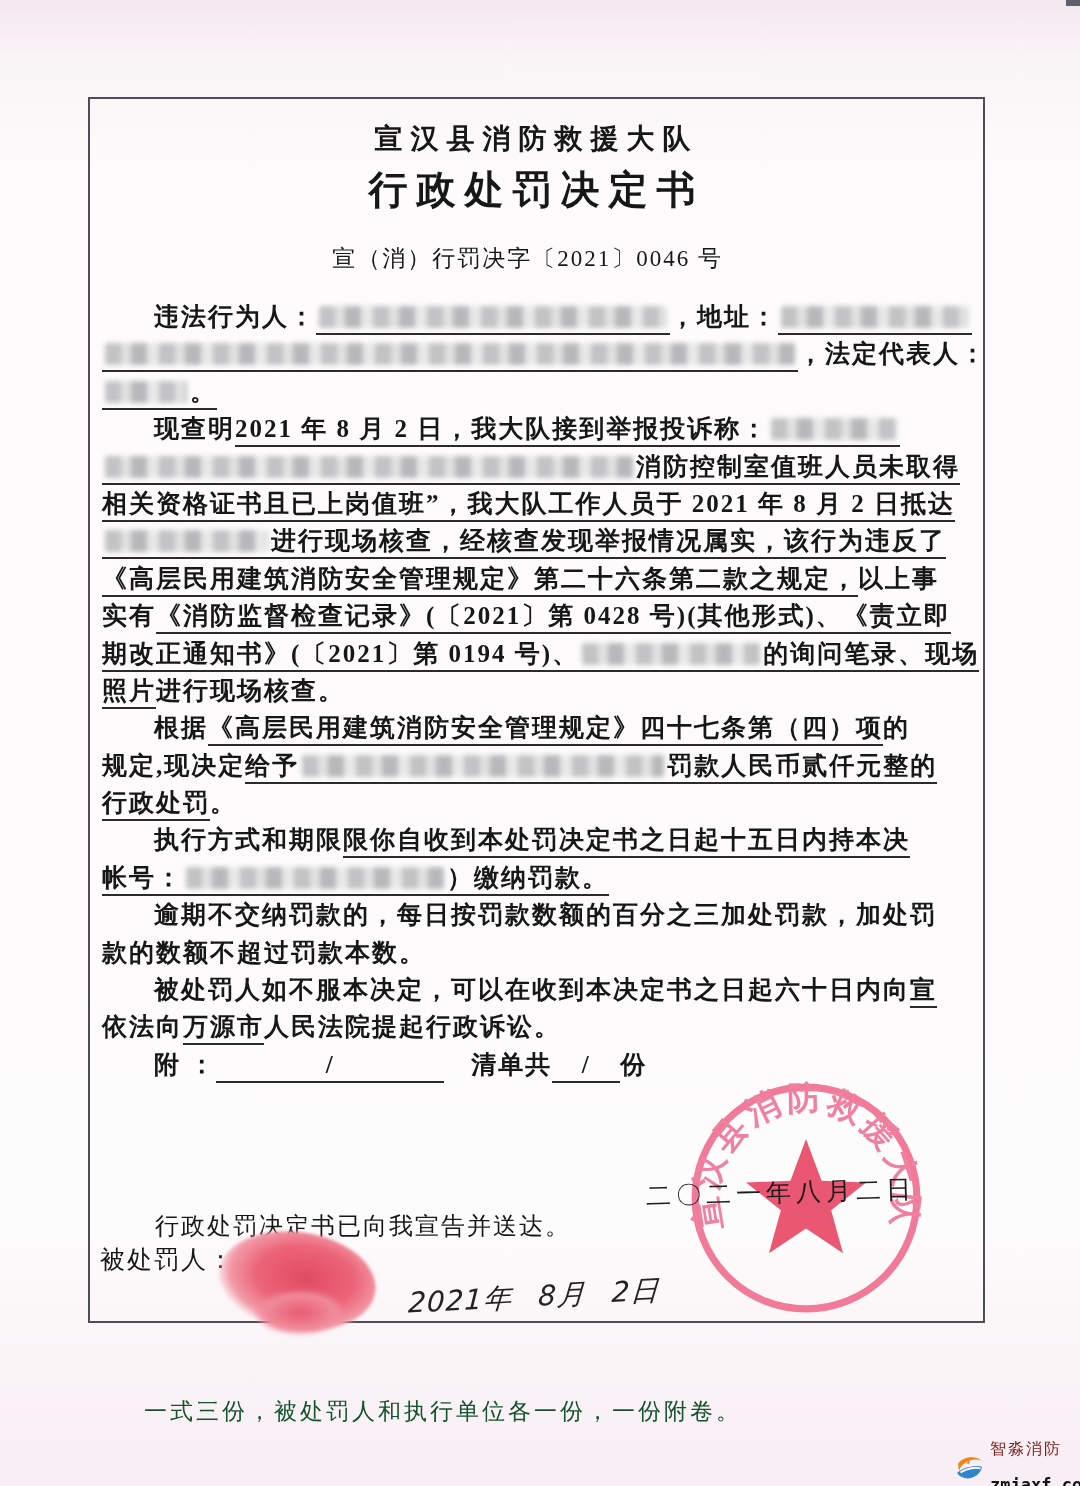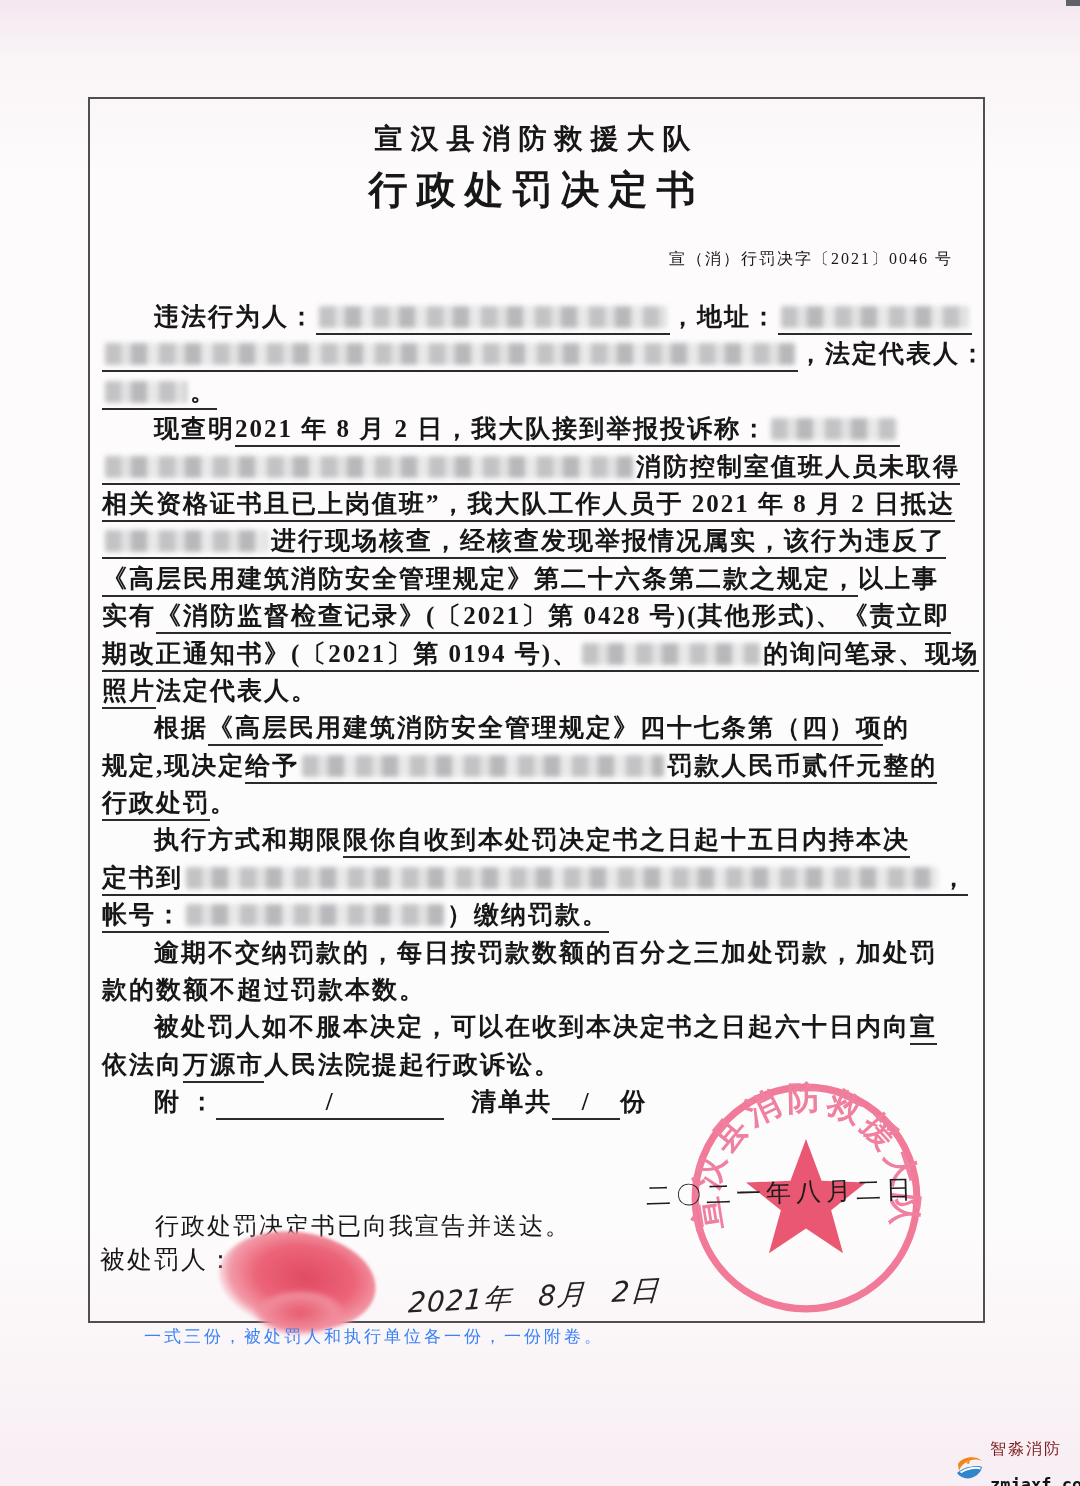--- a/index.html
+++ b/index.html
@@ -16,21 +16,21 @@
   .doc-inner{padding:14px 12px 0 12px;}
   .org-title{
     text-align:center;font-size:28px;font-weight:600;letter-spacing:8px;
     line-height:40px;margin-top:6px;
   }
   .main-title{
     text-align:center;font-size:39px;font-weight:700;letter-spacing:9px;
     line-height:54px;margin-top:4px;
   }
   .doc-no{
-    text-align:right;font-size:16px;letter-spacing:2px;
+    text-align:center;font-size:23px;letter-spacing:2px;
     padding-right:18px;margin-top:26px;line-height:32px;
   }
   .body-lines{margin-top:26px;font-weight:bold;}
   .bline{height:37.4px;white-space:nowrap;font-size:25px;letter-spacing:2px;}
   .seg{display:inline-block;height:32px;line-height:32px;vertical-align:top;}
   .seg.u{border-bottom:2px solid #2b2b2b;}
   .ind{display:inline-block;width:52px;height:1px;}
   .redact{
     display:inline-block;height:22px;margin:5px 3px 0 3px;vertical-align:top;border-radius:2px;
     background:repeating-linear-gradient(90deg,#bdbdc0 0 16px,#dededf 16px 26px,#b1b1b5 26px 42px,#e6e6e7 42px 54px);
@@ -56,21 +56,21 @@
   .sig-blob2{
     position:absolute;left:255px;top:1290px;width:90px;height:45px;
     background:radial-gradient(ellipse,#e85b6f 0%,#f08c9c 55%,rgba(240,140,156,0) 75%);
     filter:blur(2px);border-radius:50%;
   }
   .hand-date{
     position:absolute;left:408px;top:1278px;font-size:28px;color:#26221f;
     font-family:"DejaVu Sans",sans-serif;font-style:italic;
     transform:rotate(-3deg) skewX(-6deg);word-spacing:16px;letter-spacing:1px;
   }
-  .footer-note{position:absolute;left:144px;top:1325px;font-size:17px;letter-spacing:3px;color:#3b82f6;}
+  .footer-note{position:absolute;left:144px;top:1396px;font-size:23px;letter-spacing:3px;color:#14532d;}
   .watermark{position:absolute;left:952px;top:1441px;display:flex;align-items:center;gap:4px;}
   .wm-icon{width:34px;height:32px;flex:0 0 auto;}
   .wm-texts{display:flex;flex-direction:column;line-height:1;}
   .wm-name{font-size:16px;color:#7f1d1d;letter-spacing:2px;font-family:Liberation Serif, serif;}
   .wm-url{font-size:17px;font-weight:700;color:#141414;font-family:"DejaVu Sans Mono",monospace;margin-top:20px;}
   .speck{position:absolute;right:0;top:0;width:14px;height:6px;background:#3a3f4a;opacity:.8;}
 </style>
 </head>
 <body>
 
@@ -85,26 +85,25 @@
         <div class="bline"><span class="ind"></span><span class="seg">违法行为人：</span><span class="seg u"><span class="redact" style="width: 348px;"></span></span><span class="seg">，地址：</span><span class="seg u"><span class="redact" style="width: 188px;"></span></span></div>
         <div class="bline"><span class="seg u"><span class="redact" style="width: 690px;"></span></span><span class="seg">，法定代表人：</span></div>
         <div class="bline"><span class="seg u"><span class="redact" style="width: 82px;"></span></span><span class="seg u">。</span></div>
         <div class="bline"><span class="ind"></span><span class="seg">现查明 </span><span class="seg u">2021 年 8 月 2 日，我大队接到举报投诉称：</span><span class="seg u"><span class="redact" style="width: 126px;"></span></span></div>
         <div class="bline"><span class="seg u"><span class="redact" style="width: 528px;"></span></span><span class="seg u">消防控制室值班人员未取得</span></div>
         <div class="bline"><span class="seg u">相关资格证书且已上岗值班”，我大队工作人员于 2021 年 8 月 2 日抵达</span></div>
         <div class="bline"><span class="seg u"><span class="redact" style="width: 163px;"></span></span><span class="seg u">进行现场核查，经核查发现举报情况属实，该行为违反了</span></div>
         <div class="bline"><span class="seg u">《高层民用建筑消防安全管理规定》第二十六条第二款之规定，</span><span class="seg">以上事</span></div>
         <div class="bline"><span class="seg">实有</span><span class="seg u">《消防监督检查记录》(〔2021〕第 0428 号)(其他形式)、《责立即</span></div>
         <div class="bline"><span class="seg u">期改正通知书》(〔2021〕第 0194 号)、</span><span class="seg u"><span class="redact" style="width: 178px;"></span></span><span class="seg u">的询问笔录、现场</span></div>
-        <div class="bline"><span class="seg u">照片</span><span class="seg"> 法定代表人。</span></div>
+        <div class="bline"><span class="seg u">照片</span><span class="seg"> 进行现场核查。</span></div>
         <div class="bline"><span class="ind"></span><span class="seg">根据 </span><span class="seg u">《高层民用建筑消防安全管理规定》四十七条第（四）项</span><span class="seg"> 的</span></div>
         <div class="bline"><span class="seg">规定,现决定 </span><span class="seg u">给予</span><span class="seg u"><span class="redact" style="width: 362px;"></span></span><span class="seg u">罚款人民币贰仟元整的</span></div>
         <div class="bline"><span class="seg u">行政处罚</span><span class="seg">。</span></div>
         <div class="bline"><span class="ind"></span><span class="seg">执行方式和期限 </span><span class="seg u">限你自收到本处罚决定书之日起十五日内持本决</span></div>
-        <div class="bline"><span class="seg u">定书到</span><span class="seg u"><span class="redact" style="width: 752px;"></span></span><span class="seg u">，</span></div>
         <div class="bline"><span class="seg u">帐号：</span><span class="seg u"><span class="redact" style="width: 258px;"></span></span><span class="seg u">）缴纳罚款。</span></div>
         <div class="bline"><span class="ind"></span><span class="seg">逾期不交纳罚款的，每日按罚款数额的百分之三加处罚款，加处罚</span></div>
         <div class="bline"><span class="seg">款的数额不超过罚款本数。</span></div>
         <div class="bline"><span class="ind"></span><span class="seg">被处罚人如不服本决定，可以在收到本决定书之日起六十日内向</span><span class="seg u">宣</span></div>
         <div class="bline"><span class="seg">依法向</span><span class="seg u"> 万源市  </span><span class="seg">人民法院提起行政诉讼。</span></div>
         <div class="bline"><span class="ind"></span><span class="seg">附 ：</span><span class="blank" style="width: 228px;">/</span><span class="seg">　</span><span class="seg">清单共</span><span class="blank" style="width: 68px;">/</span><span class="seg"> 份</span></div>
       </div>
   </div>
 </div>
 

